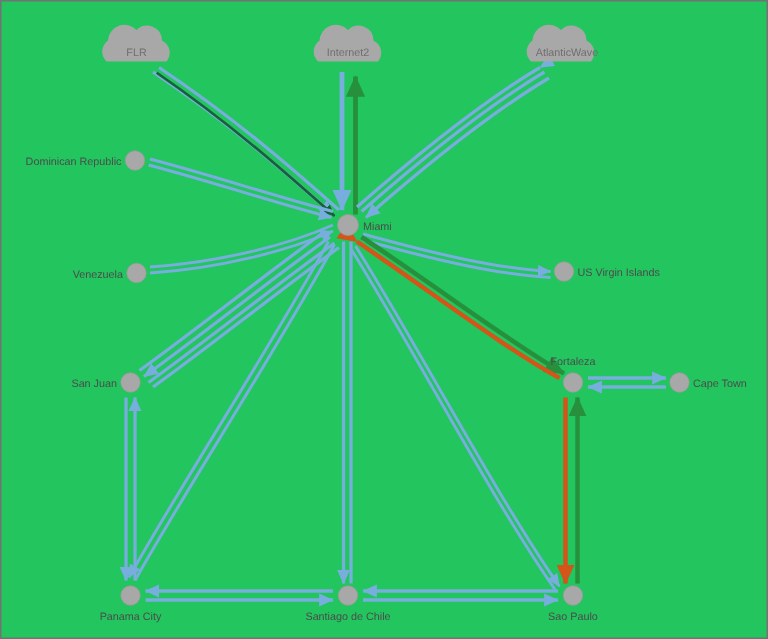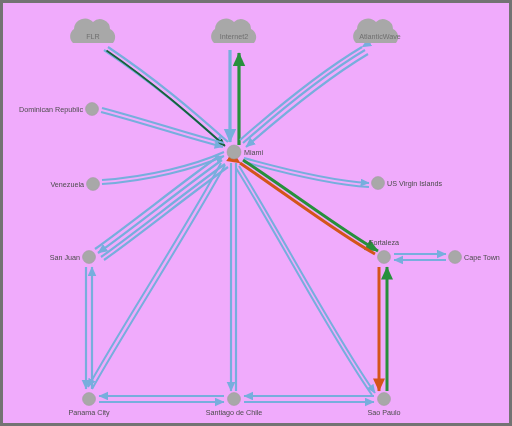--- a/index.html
+++ b/index.html
@@ -4,22 +4,22 @@
 <style>
   html, body {
     margin: 0;
     padding: 0;
     background: #ffffff;
   }
   #canvas {
     position: relative;
     width: 512px;
     height: 426px;
-    background: #f0abfc;
-    border: 3px solid #737373;
+    background: #22c55e;
+    border: 1px solid #737373;
     box-sizing: border-box;
     overflow: hidden;
     font-family: "Liberation Sans", sans-serif;
   }
   #topology-svg {
     position: absolute;
     left: 0;
     top: 0;
     width: 512px;
     height: 426px;

